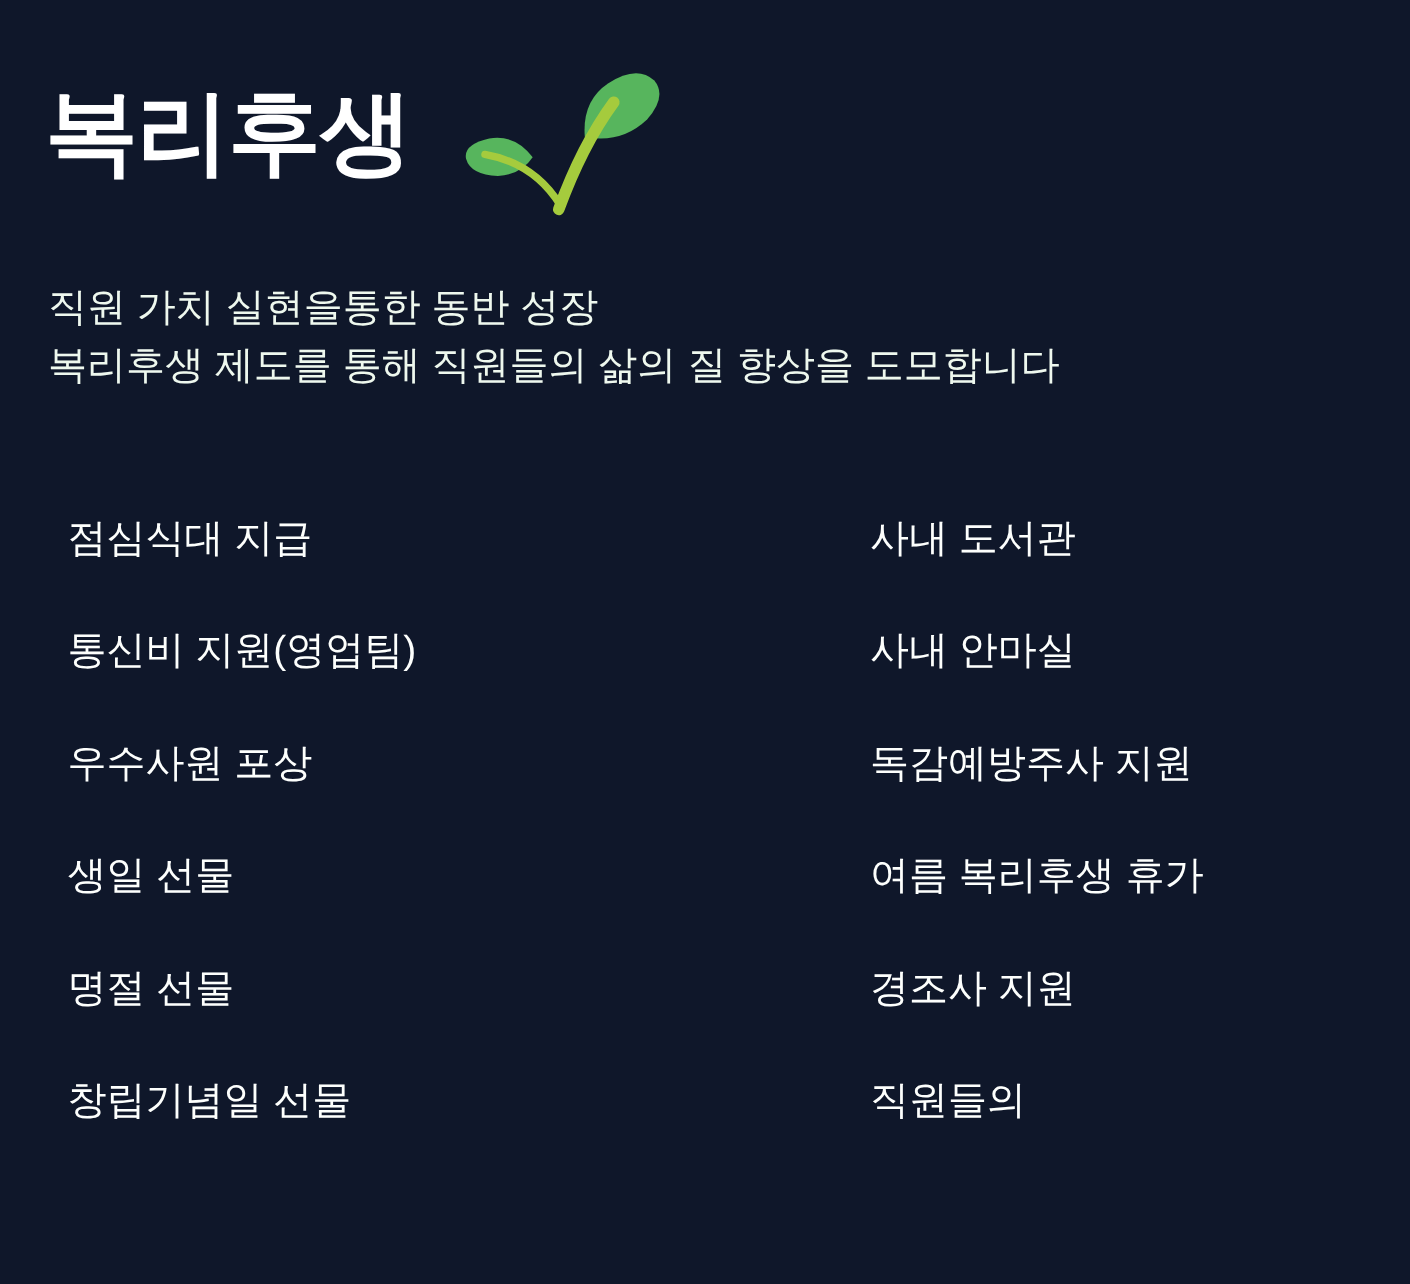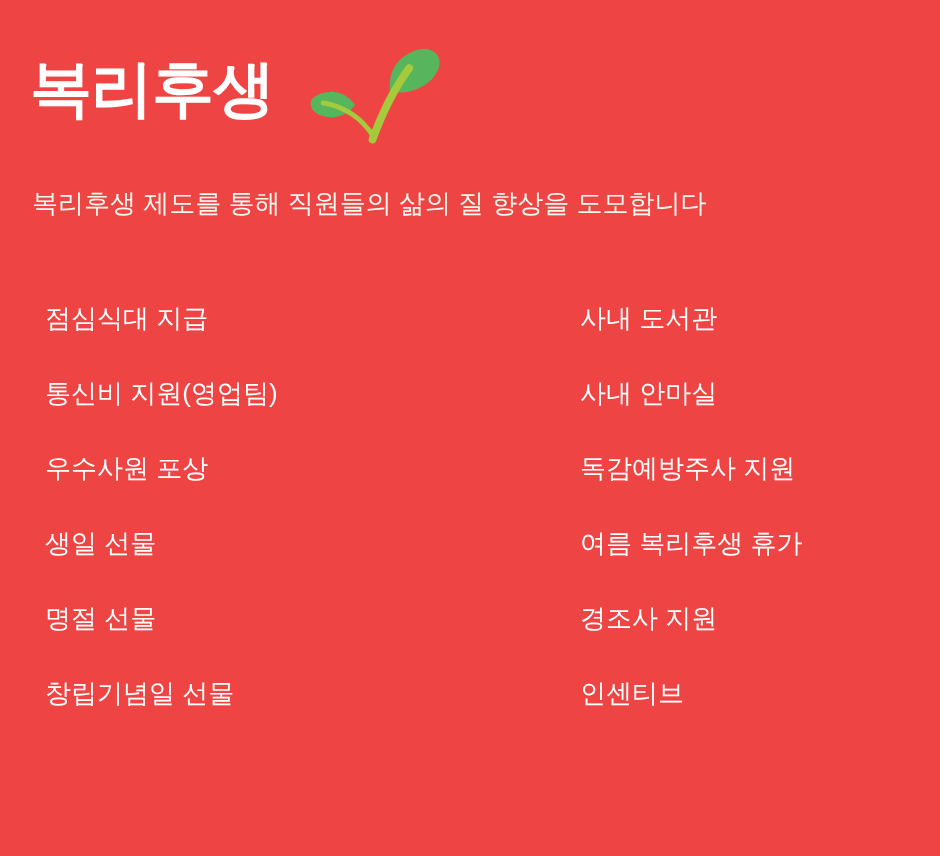--- a/index.html
+++ b/index.html
@@ -1,21 +1,21 @@
 <!DOCTYPE html>
 <html><head>
 <meta charset="utf-8">
 <style>
   * { box-sizing: border-box; }
   html, body { margin: 0; padding: 0; }
   .page {
     position: relative;
     width: 940px;
     height: 856px;
-    background: #ef4444;
+    background: #0f172a;
     font-family: "Liberation Sans", sans-serif;
     overflow: hidden;
   }
   .header-row {
     display: flex;
     align-items: flex-start;
     padding: 58px 0 0 30px;
     gap: 26px;
   }
   .page-title {
@@ -71,35 +71,36 @@
         <path d="M 93 49 Q 91 24 109 12 Q 129 -1 141 10 Q 150 21 136 37 Q 118 54 93 49 Z" fill="#57b55d"></path>
 
         <path d="M 24 61 Q 58 67 76 96" fill="none" stroke="#a5cb3d" stroke-width="5" stroke-linecap="round"></path>
 
         <path d="M 75 99 Q 91 55 113 25" fill="none" stroke="#a5cb3d" stroke-width="8" stroke-linecap="round"></path>
       </svg>
     </span>
   </div>
 
   <p class="subtitle">
+    <span class="line">직원 가치 실현을통한 동반 성장</span>
     <span class="line">복리후생 제도를 통해 직원들의 삶의 질 향상을 도모합니다</span>
   </p>
 
   <div class="benefits">
     <ul class="benefit-list">
       <li>점심식대 지급</li>
       <li>통신비 지원(영업팀)</li>
       <li>우수사원 포상</li>
       <li>생일 선물</li>
       <li>명절 선물</li>
       <li>창립기념일 선물</li>
     </ul>
     <ul class="benefit-list">
       <li>사내 도서관</li>
       <li>사내 안마실</li>
       <li>독감예방주사 지원</li>
       <li>여름 복리후생 휴가</li>
       <li>경조사 지원</li>
-      <li>인센티브</li>
+      <li>직원들의</li>
     </ul>
   </div>
 
 </div>
 
 </body></html>

